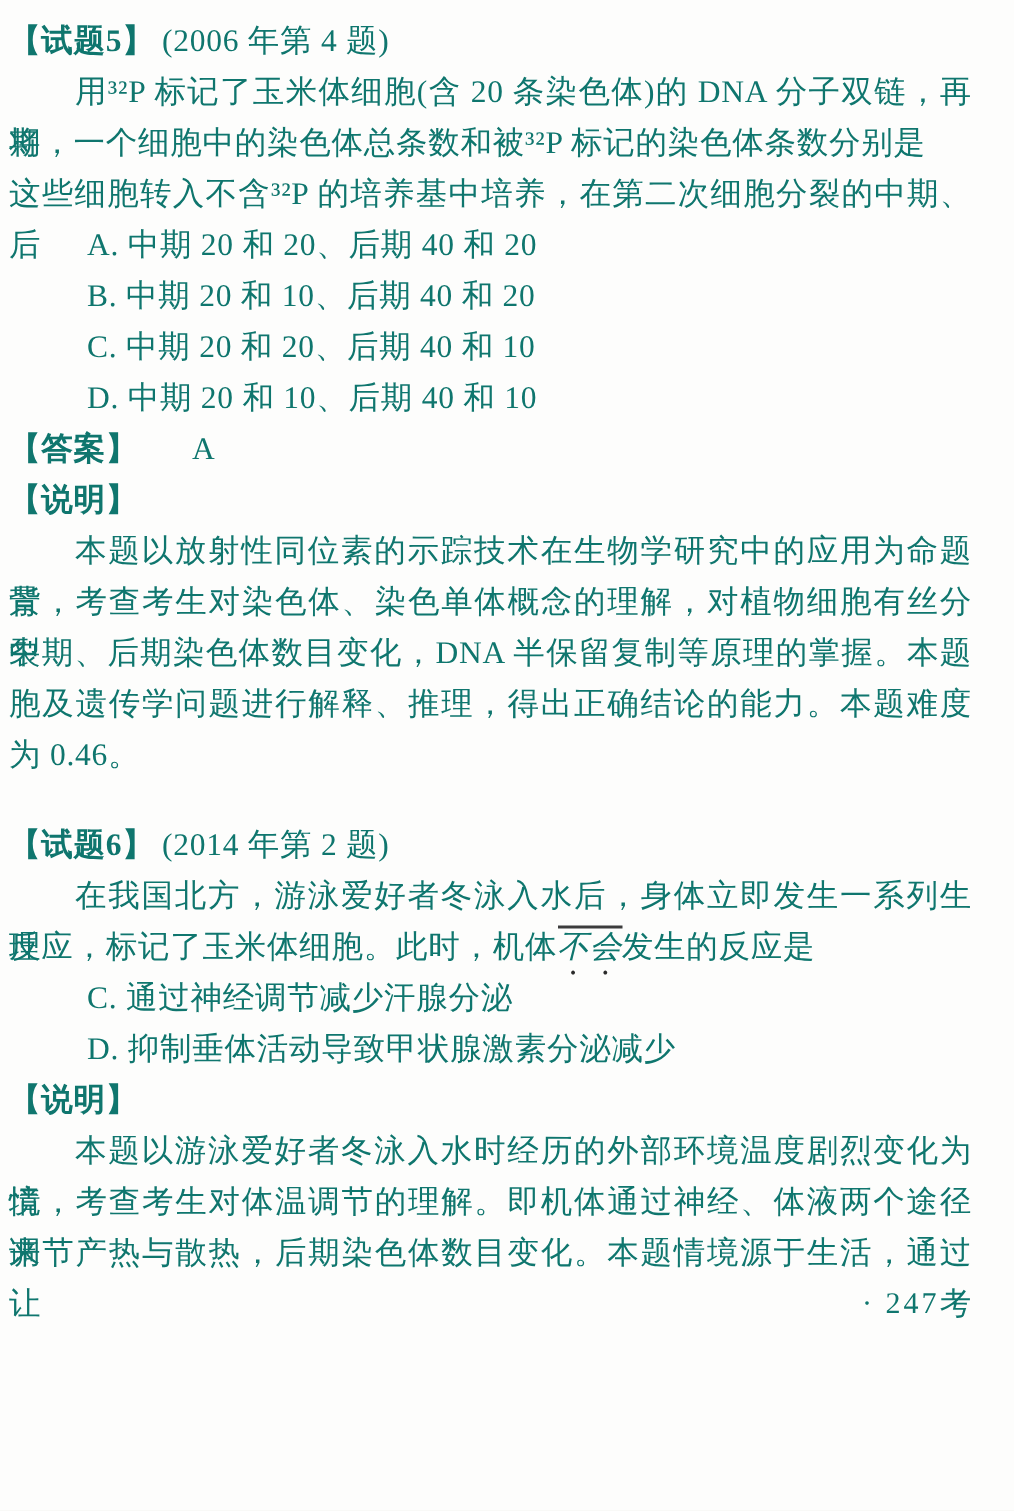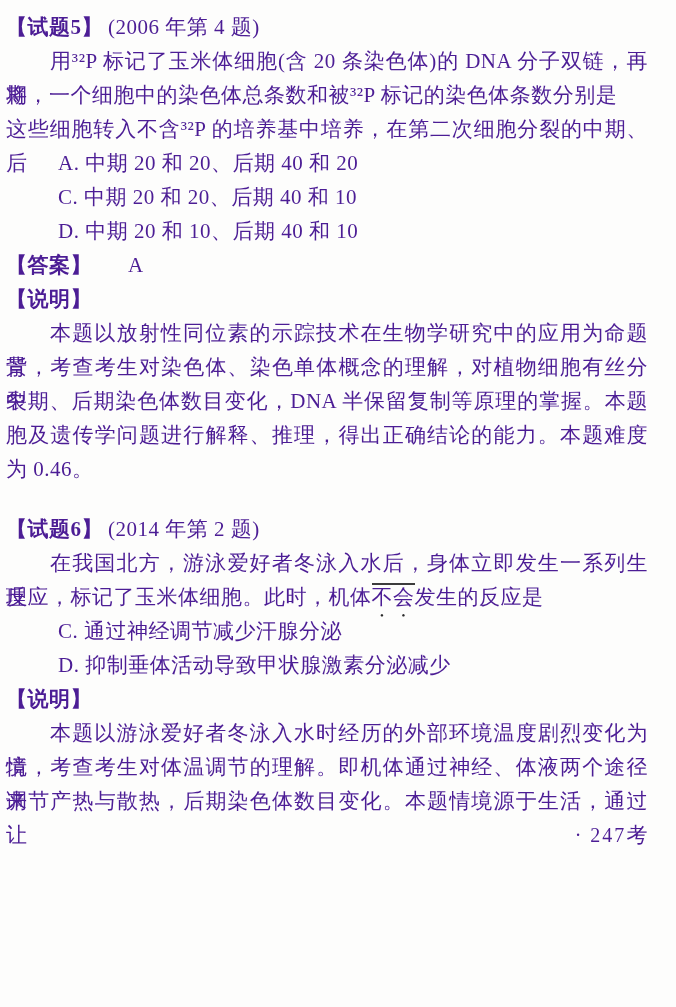--- a/index.html
+++ b/index.html
@@ -5,21 +5,21 @@
   html, body {
     margin: 0;
     padding: 0;
     background: #f6f6f4;
   }
   .page {
     position: relative;
     width: 676px;
     height: 1007px;
     background: #fdfdfc;
-    color: #4c1d95;
+    color: #0f766e;
     font-family: "Liberation Serif", "DejaVu Serif", serif;
     box-sizing: border-box;
     padding: 10px 28px 0 6px;
     overflow: hidden;
   }
   .line {
     font-size: 21px;
     line-height: 34px;
     height: 34px;
     letter-spacing: 0.5px;
@@ -35,20 +35,21 @@
   .b { font-weight: bold; }
   .src { margin-left: 5px; }
   .ansval { margin-left: 36px; }
   .gap { height: 26px; }
   .emph {
     -webkit-text-emphasis: filled dot #2a2a2a;
     text-emphasis: filled dot #2a2a2a;
     -webkit-text-emphasis-position: under right;
     text-emphasis-position: under right;
     border-top: 2px solid #3c3c3c;
+    font-style: italic;
   }
   .pageno {
     margin-top: 6px;
     text-align: right;
     padding-right: 6px;
     font-size: 20px;
     letter-spacing: 2px;
   }
 </style>
 </head>
@@ -58,20 +59,21 @@
 
   <section>
     <div class="line">
       <span class="b">【试题5】</span><span class="src">(2006 年第 4 题)</span>
     </div>
     <div class="line indent j">用³²P 标记了玉米体细胞(含 20 条染色体)的 DNA 分子双链，再将</div>
     <div class="line">期，一个细胞中的染色体总条数和被³²P 标记的染色体条数分别是</div>
     <div class="line j">这些细胞转入不含³²P 的培养基中培养，在第二次细胞分裂的中期、后</div>
 
     <div class="line opt">A. 中期 20 和 20、后期 40 和 20</div>
+    <div class="line opt">B. 中期 20 和 10、后期 40 和 20</div>
     <div class="line opt">C. 中期 20 和 20、后期 40 和 10</div>
     <div class="line opt">D. 中期 20 和 10、后期 40 和 10</div>
 
     <div class="line">
       <span class="b">【答案】</span><span class="ansval">A</span>
     </div>
     <div class="line">
       <span class="b">【说明】</span>
     </div>
     <div class="line indent j">本题以放射性同位素的示踪技术在生物学研究中的应用为命题背</div>

